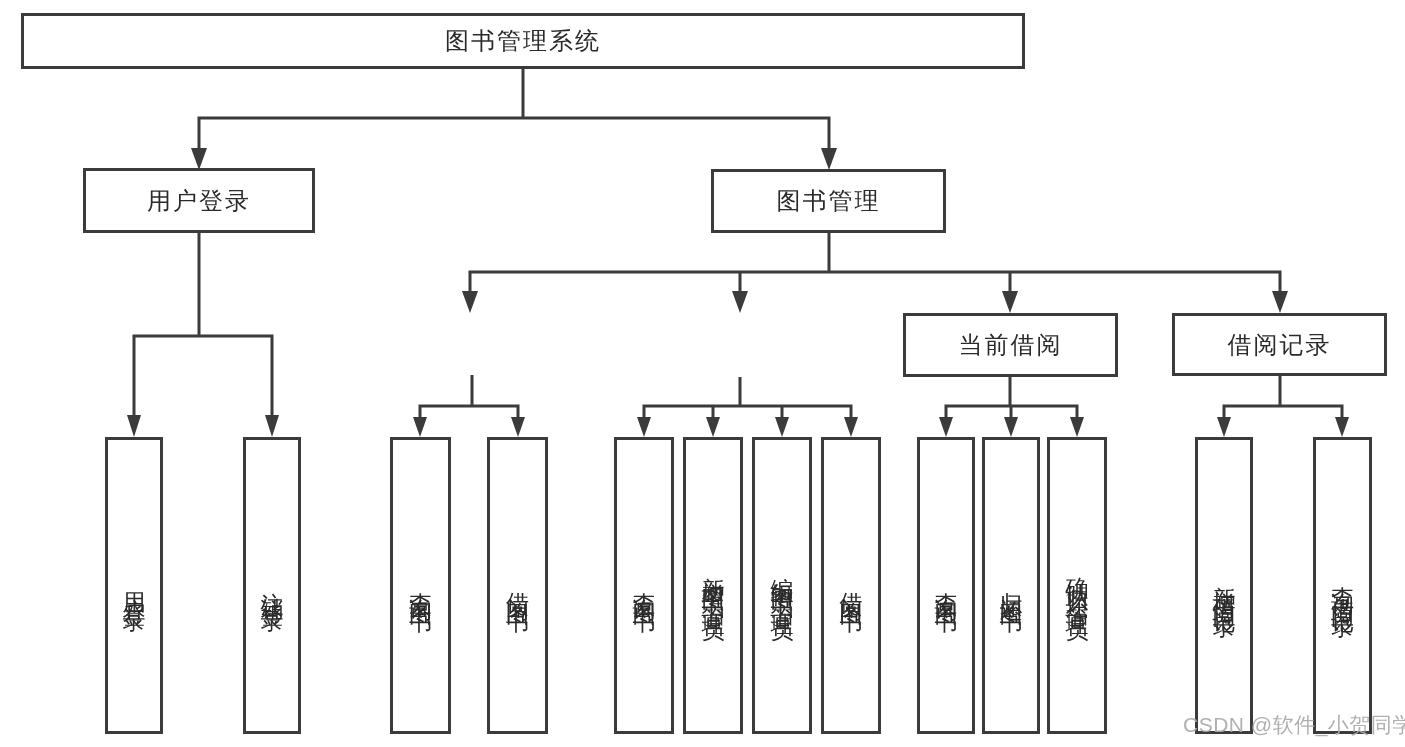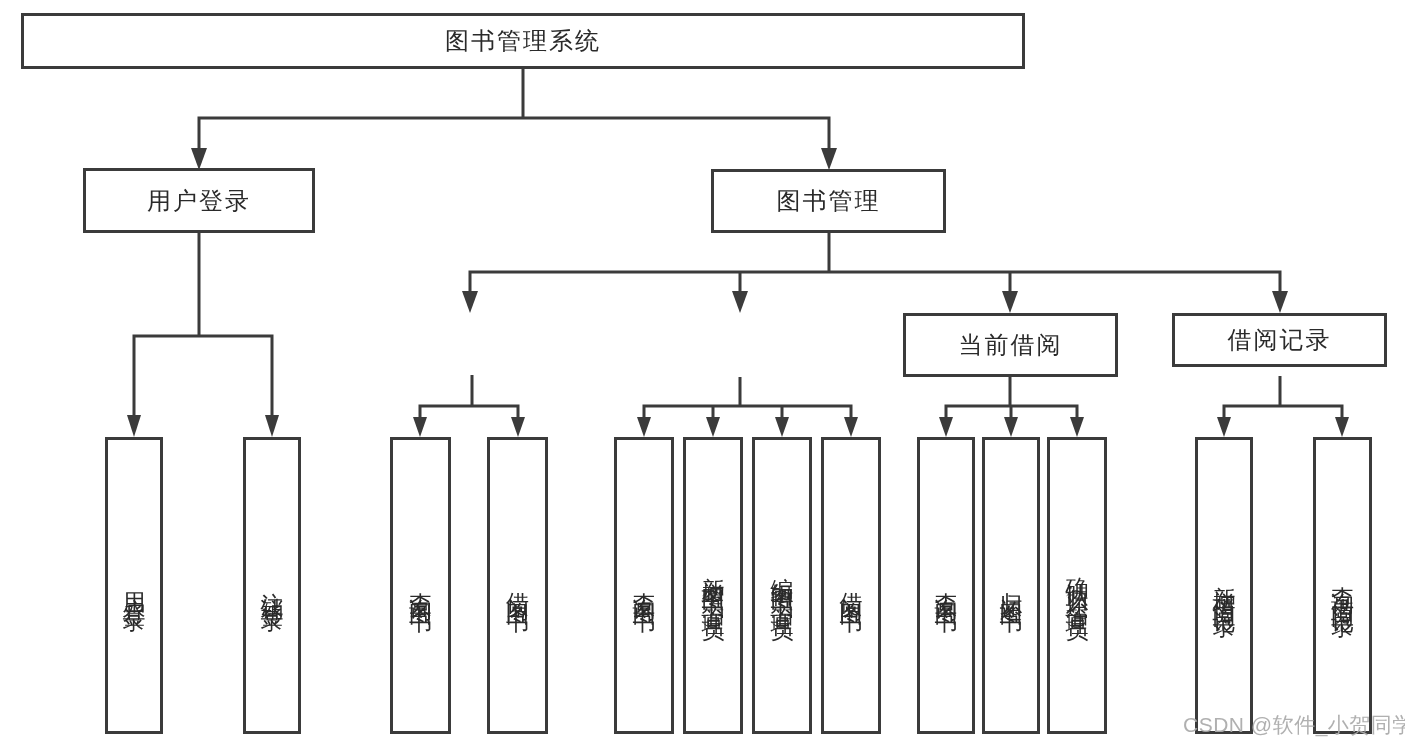--- a/index.html
+++ b/index.html
@@ -49,21 +49,21 @@
   }
   
   .n-root            { left: 21px;   top: 13px;  width: 1004px; height: 56px; }
   
   .n-user-login      { left: 83px;   top: 168px; width: 232px;  height: 65px; }
   .n-book-mgmt       { left: 711px;  top: 169px; width: 235px;  height: 64px; text-align: center; }
   
   .n-new-book-rec    { left: 363px;  top: 312px; width: 219px;  height: 63px; }
   .n-book-borrow     { left: 633px;  top: 313px; width: 215px;  height: 64px; }
   .n-current-borrow  { left: 903px;  top: 313px; width: 215px;  height: 64px; }
-  .n-borrow-records  { left: 1172px; top: 313px; width: 215px;  height: 54px; }
+  .n-borrow-records  { left: 1172px; top: 313px; width: 215px;  height: 63px; }
   
   .vbox              { top: 437px; height: 297px; }
   .n-leaf-user-login { left: 105px;  width: 58px; }
   .n-leaf-logout     { left: 243px;  width: 58px; }
   .n-nb-query        { left: 390px;  width: 61px; }
   .n-nb-borrow       { left: 487px;  width: 61px; }
   .n-bb-query        { left: 614px;  width: 60px; }
   .n-bb-add          { left: 683px;  width: 60px; }
   .n-bb-edit         { left: 752px;  width: 60px; }
   .n-bb-borrow       { left: 821px;  width: 60px; }

